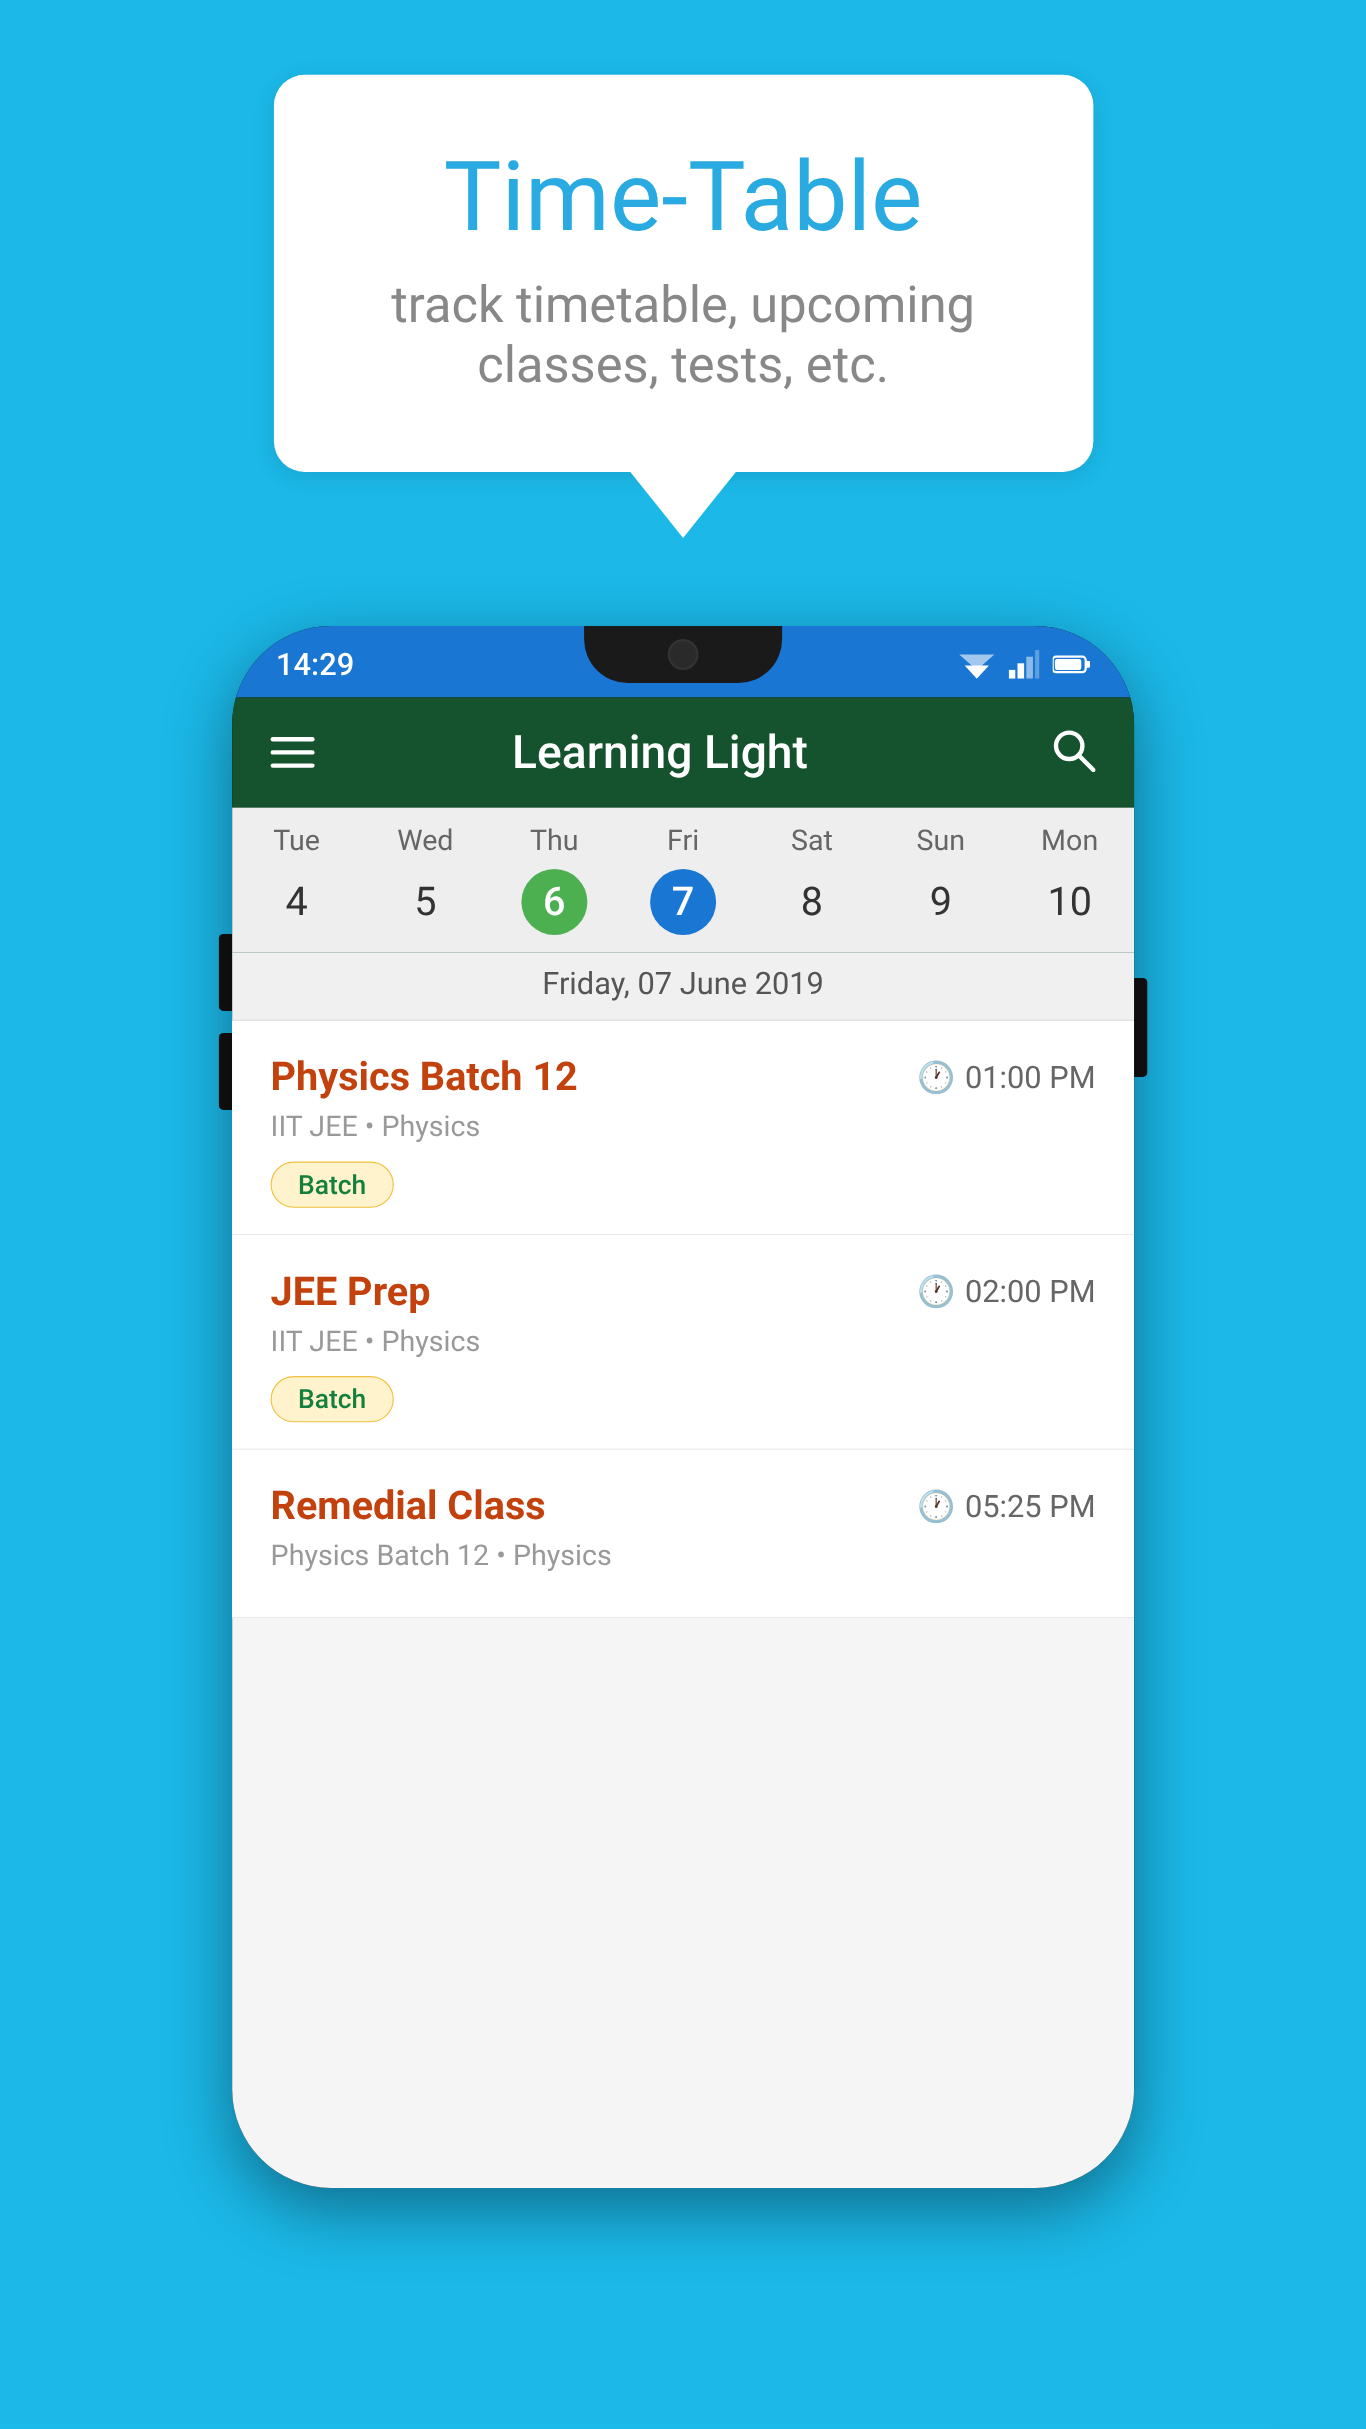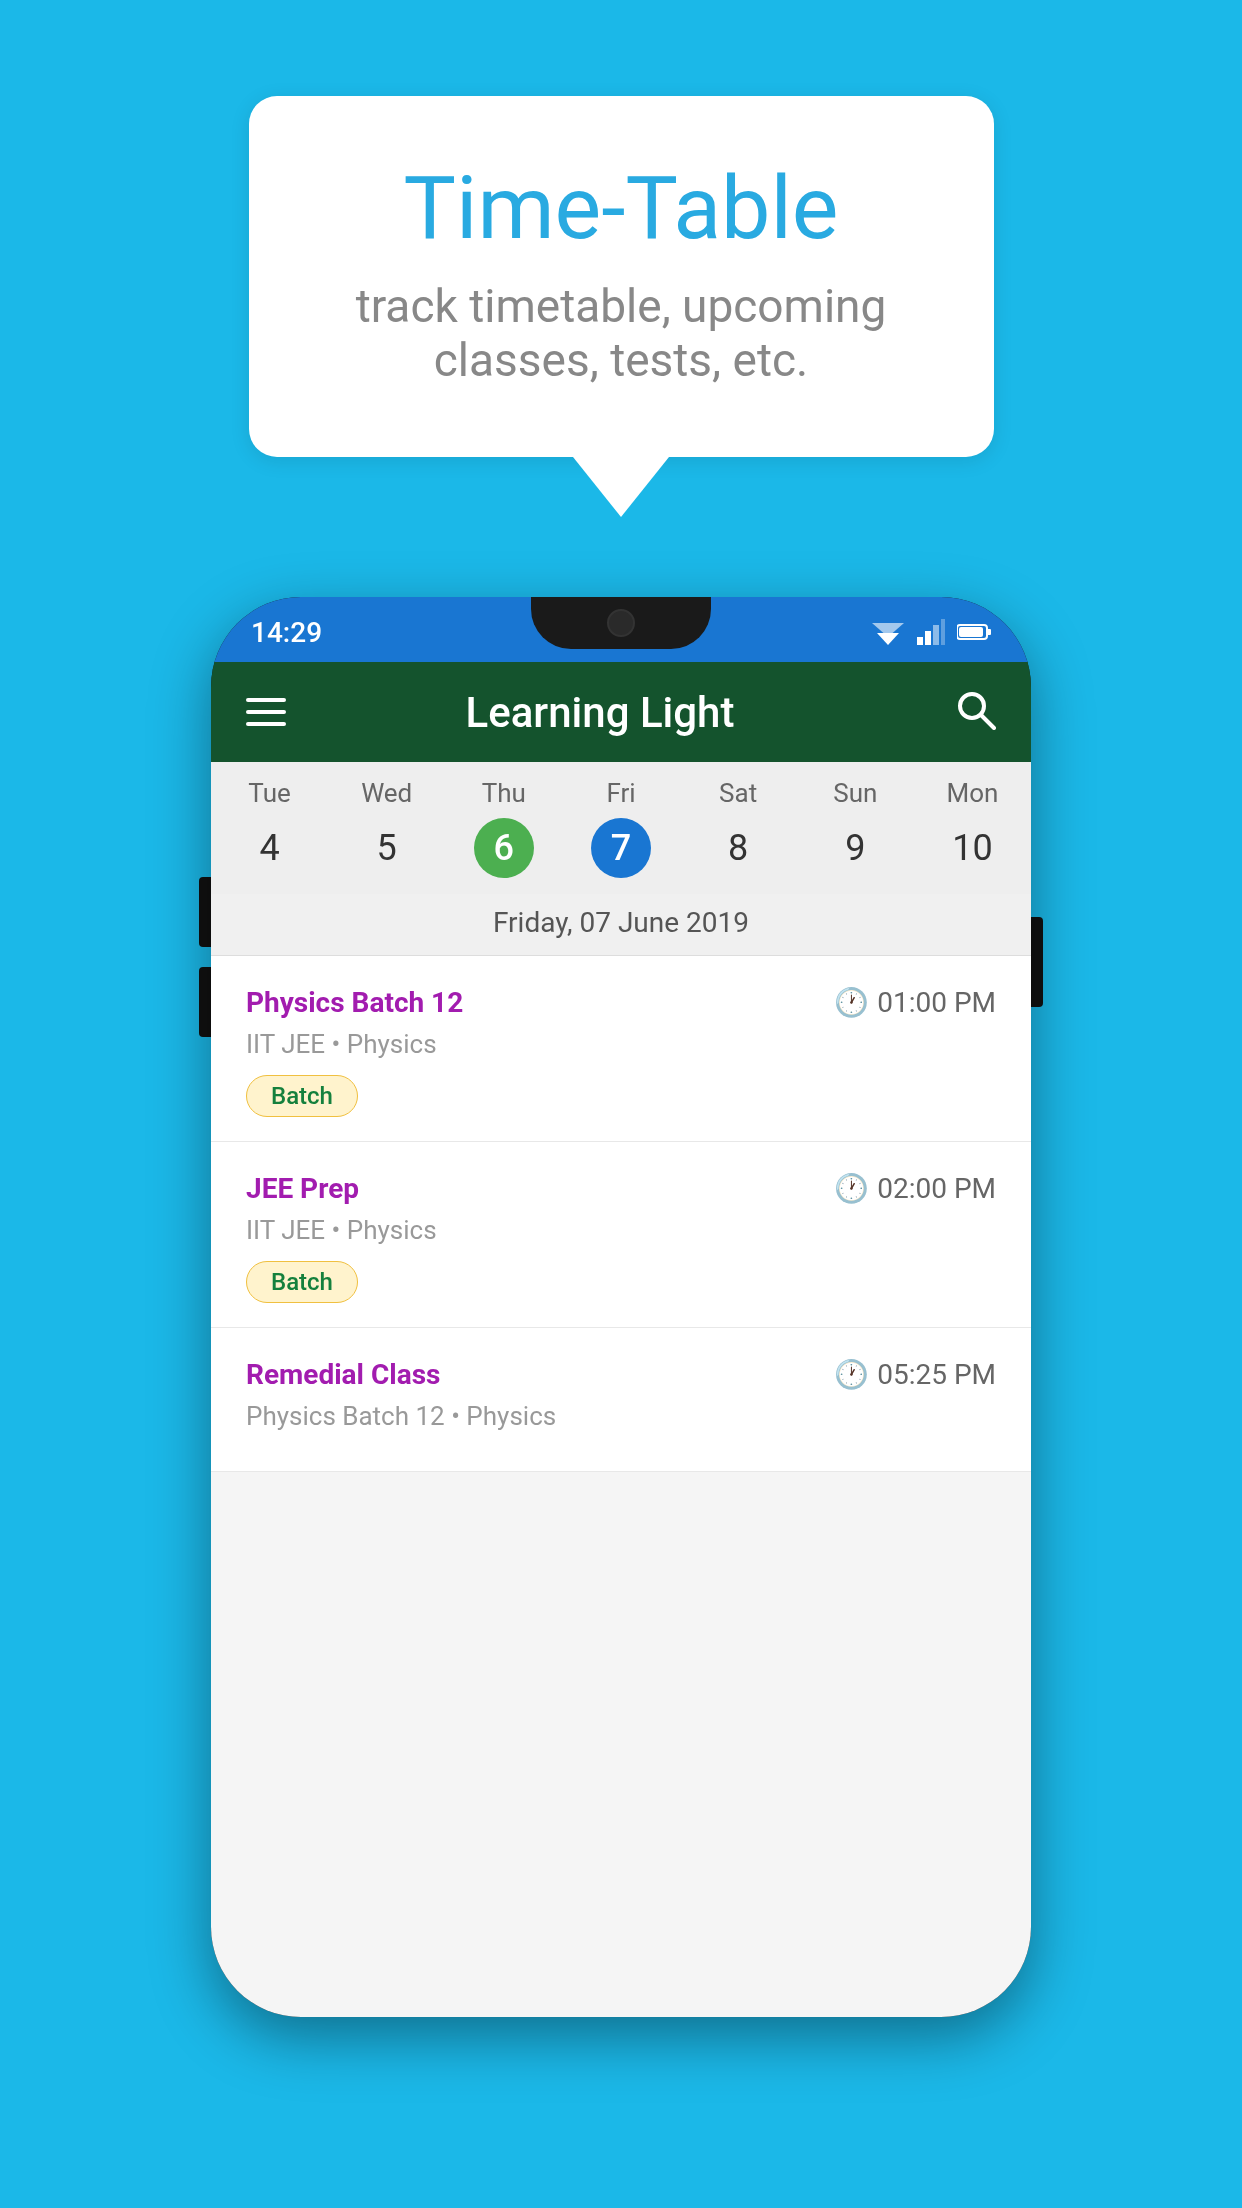--- a/index.html
+++ b/index.html
@@ -10,21 +10,21 @@
       background-color: #1BB8E8;
       font-family: 'Roboto', Arial, sans-serif;
       overflow: hidden;
       display: flex;
       flex-direction: column;
       align-items: center;
     }
 
     
     .speech-bubble-container {
-      margin-top: 96px;
+      margin-top: 68px;
       position: relative;
       width: 745px;
     }
 
     .speech-bubble {
       background: #fff;
       border-radius: 28px;
       padding: 60px 80px 70px;
       text-align: center;
       box-shadow: 0 4px 20px rgba(0,0,0,0.10);
@@ -256,23 +256,23 @@
     }
 
     .schedule-item-header {
       display: flex;
       justify-content: space-between;
       align-items: center;
       margin-bottom: 10px;
     }
 
     .schedule-item-title {
-      font-size: 28px;
+      font-size: 36px;
       font-weight: 700;
-      color: #a21caf;
+      color: #c2410c;
     }
 
     .schedule-item-time {
       display: flex;
       align-items: center;
       gap: 8px;
       color: #666;
       font-size: 28px;
     }
 

